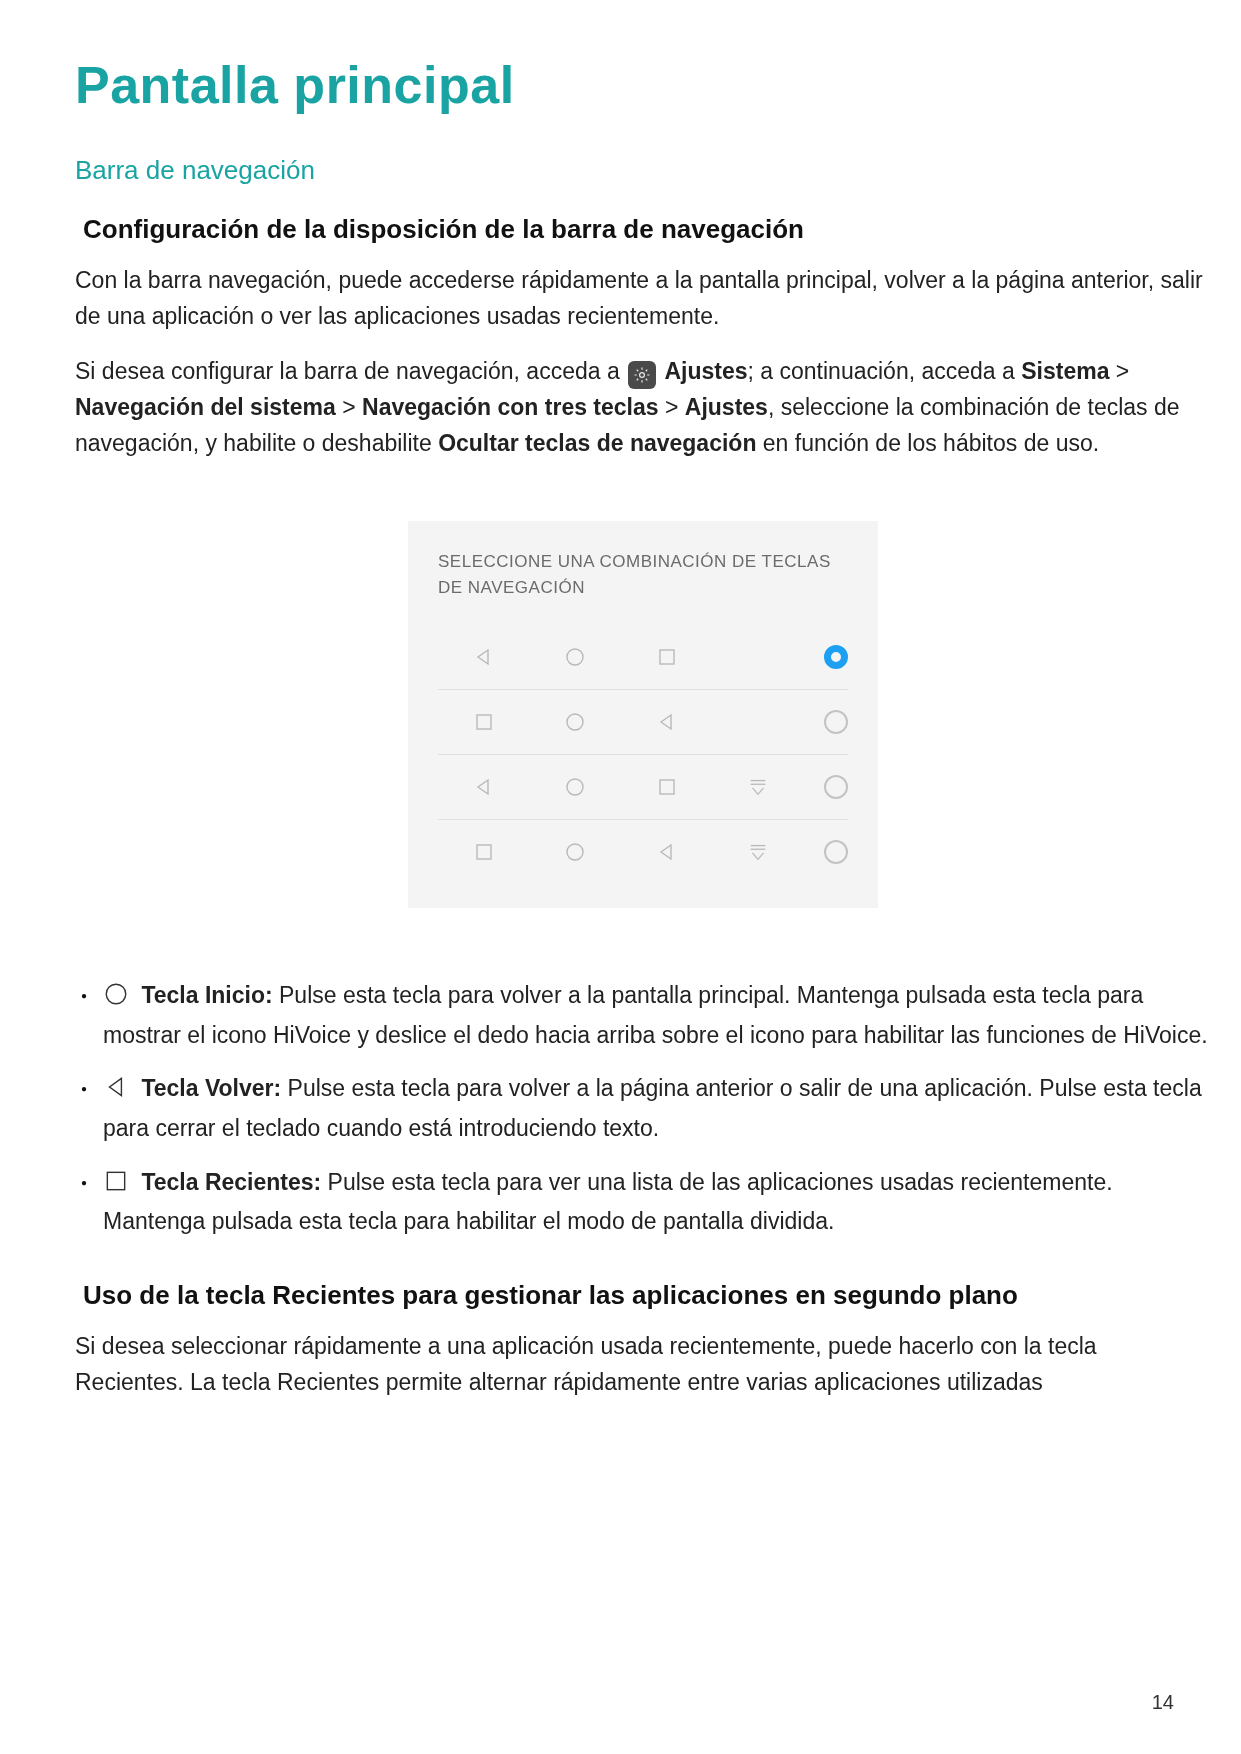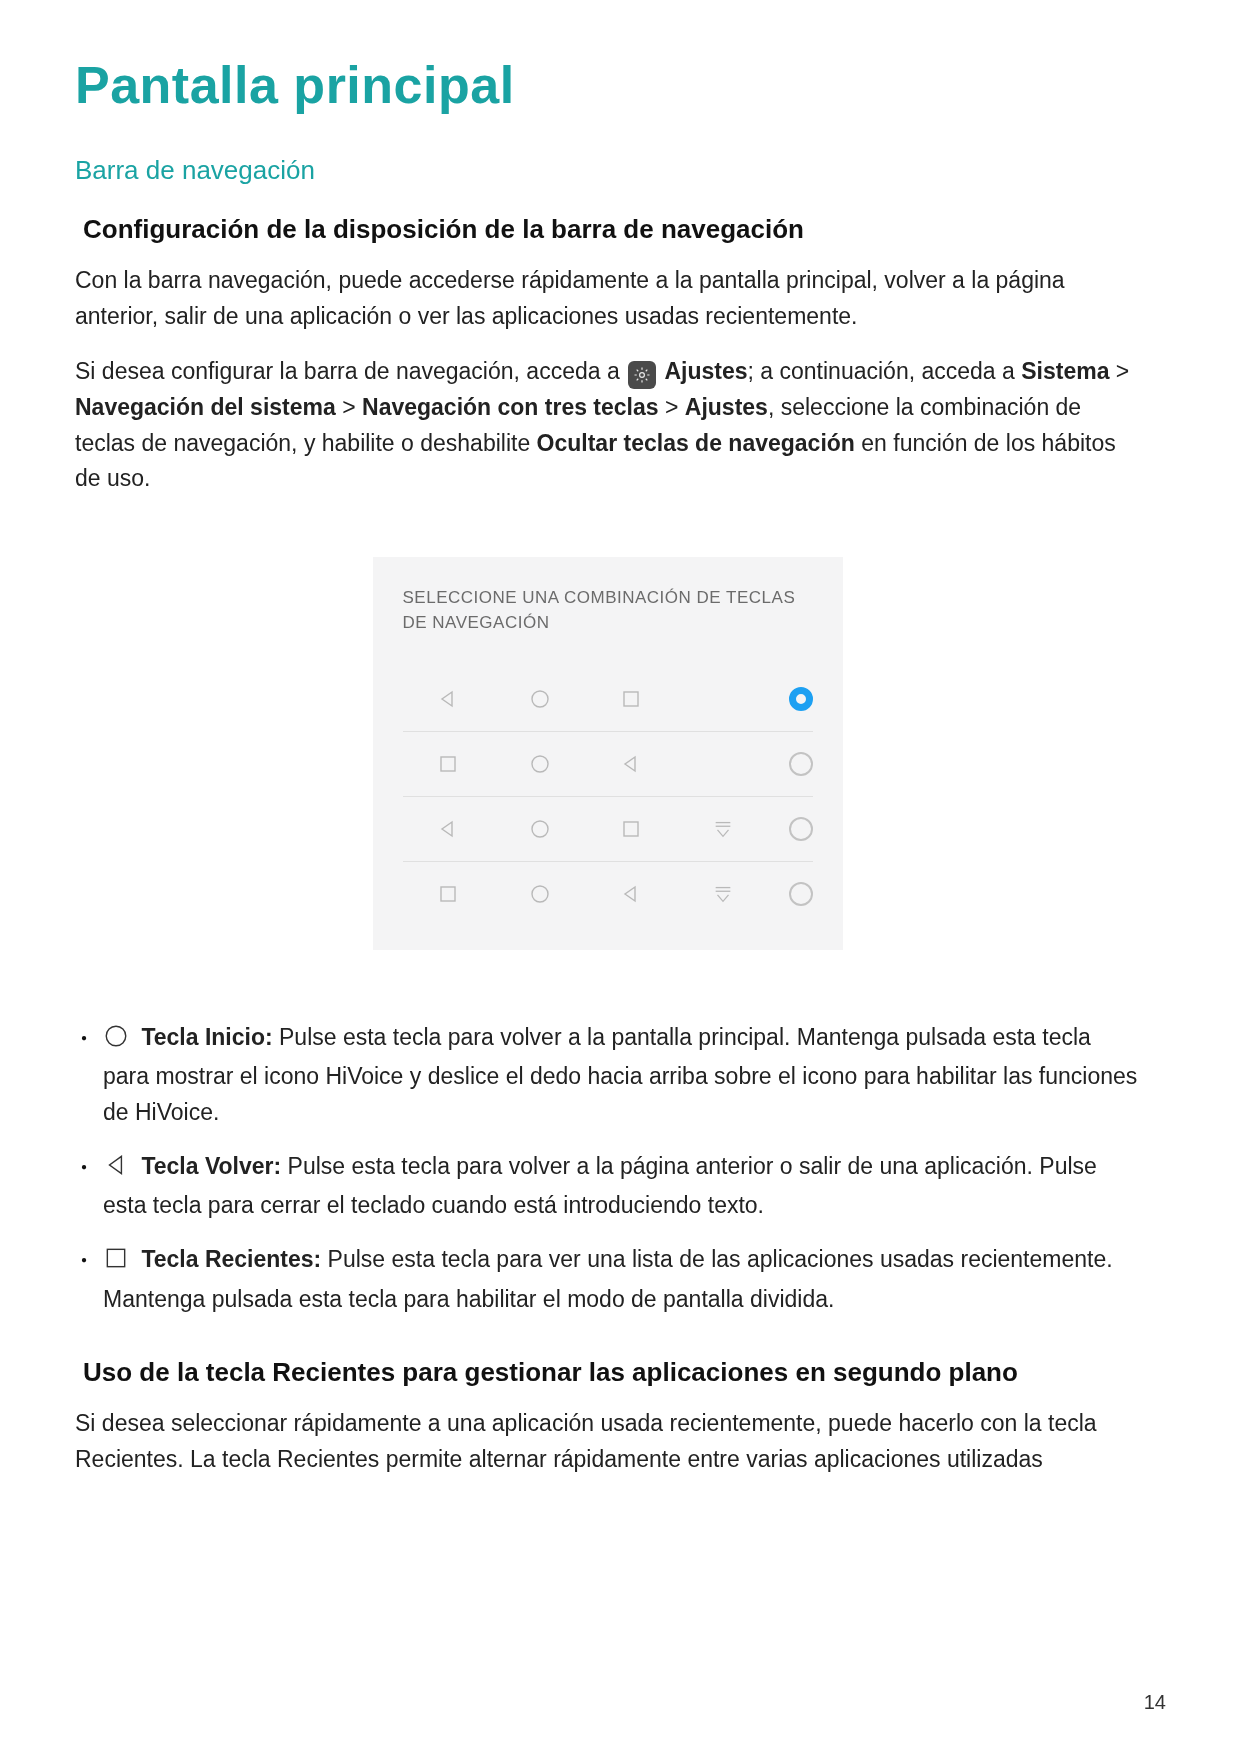--- a/index.html
+++ b/index.html
@@ -8,21 +8,21 @@
     background: #fff;
     width: 1241px;
   }
   .page {
     width: 1241px;
     height: 1754px;
     position: relative;
     font-family: "Helvetica Neue", Arial, sans-serif;
     color: #1a1a1a;
     box-sizing: border-box;
-    padding: 55px 101px 0 75px;
+    padding: 55px 30px 0 75px;
   }
   h1.doc-title {
     color: #1aa3a3;
     font-weight: 700;
     font-size: 52px;
     margin: 0 0 40px 0;
     letter-spacing: 0.5px;
   }
   h2.section-title {
     color: #1aa3a3;
@@ -39,21 +39,21 @@
   p.body {
     color: #222;
     font-size: 23px;
     line-height: 1.55;
     margin: 0 0 20px 0;
   }
   .bold { font-weight: 700; }
   .page-num {
     position: absolute;
     bottom: 40px;
-    right: 75px;
+    right: 67px;
     font-size: 20px;
     color: #333;
   }
   
   .gear-badge {
     display: inline-flex;
     align-items: center;
     justify-content: center;
     width: 28px;
     height: 28px;
@@ -71,21 +71,21 @@
   }
   .figure {
     background: #f4f4f5;
     padding: 28px 30px 24px 30px;
   }
   .figure-title {
     color: #6b6b6b;
     font-size: 17px;
     letter-spacing: 0.5px;
     line-height: 1.5;
-    margin-bottom: 30px;
+    margin-bottom: 24px;
   }
   .opt-row {
     display: flex;
     align-items: center;
     height: 64px;
     border-top: 1px solid rgba(0,0,0,0);
   }
   .opt-row + .opt-row {
     border-top: 1px solid #e0e0e0;
   }

